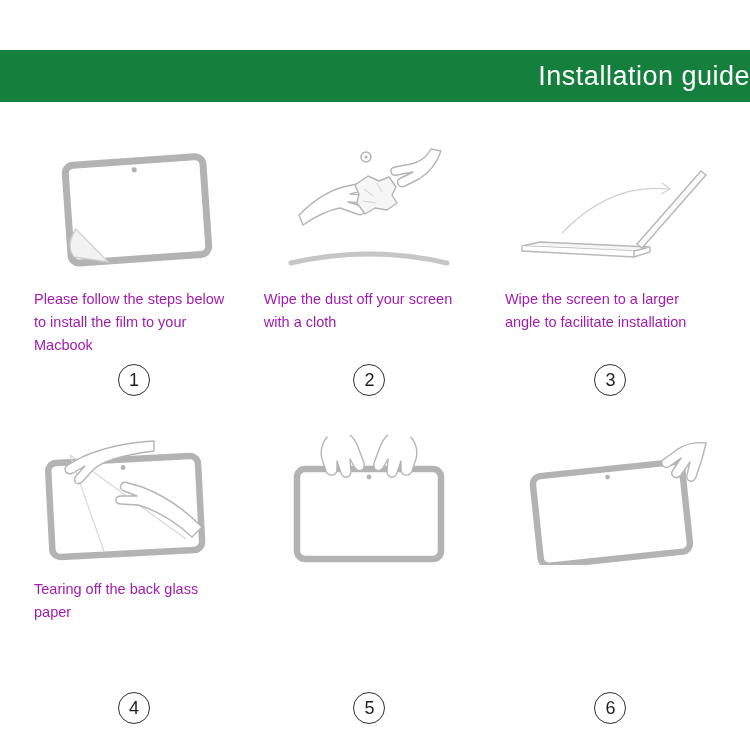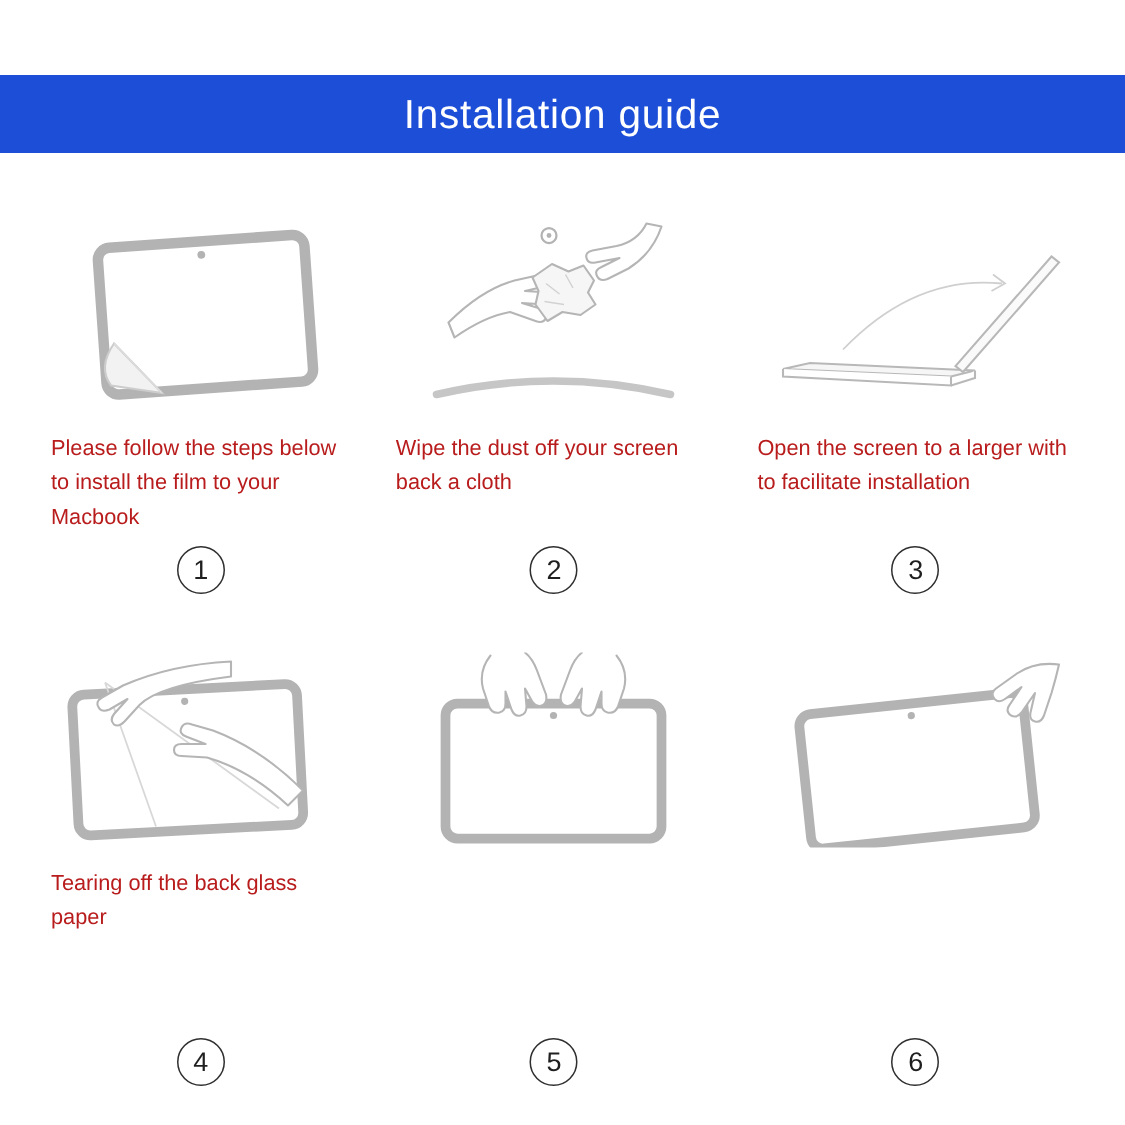--- a/index.html
+++ b/index.html
@@ -1,36 +1,36 @@
 <!DOCTYPE html>
 <html><head>
 <meta charset="utf-8">
 <style>
   html,body{margin:0;padding:0;background:#fff;}
   .page{
     width:750px;height:750px;margin:0 auto;background:#ffffff;
     font-family:"Liberation Sans",sans-serif;position:relative;overflow:hidden;
   }
   .header{
-    margin-top:50px;height:52px;background:#1d4ed8;
-    display:flex;align-items:center;justify-content:center;
+    margin-top:50px;height:52px;background:#15803d;
+    display:flex;align-items:center;justify-content:flex-end;
     color:#ffffff;font-size:27px;font-weight:400;letter-spacing:0.5px;
   }
   .grid{
     margin-top:44px;padding:0 22px;
     display:grid;grid-template-columns:1fr 1.05fr 1.05fr;
     row-gap:40px;column-gap:6px;
   }
   .cell{display:flex;flex-direction:column;}
   .art{
     height:128px;display:flex;align-items:center;justify-content:center;
   }
   .caption{
     margin-top:14px;padding:0 10px 0 12px;
-    font-size:14.5px;line-height:1.6;color:#b91c1c;text-align:left;
+    font-size:14.5px;line-height:1.6;color:#a21caf;text-align:left;
   }
   .num{
     margin:16px auto 0;margin-top:auto;
     width:32px;height:32px;border:1.6px solid #2f2f2f;border-radius:50%;
     display:flex;align-items:center;justify-content:center;
     font-size:18px;color:#1f1f1f;box-sizing:border-box;
   }
   .cell{min-height:250px;}
   .row2{min-height:288px;align-items:center;}
   svg{display:block;}
@@ -68,38 +68,38 @@
         <svg width="200" height="130" viewBox="0 0 200 130">
           <circle cx="97" cy="12" r="5" fill="none" stroke="#b3b3b3" stroke-width="1.5"></circle>
           <circle cx="97" cy="12" r="1.6" fill="#b3b3b3"></circle>
           <path d="M22,118 Q100,100 178,118" fill="none" stroke="#c6c6c6" stroke-width="5" stroke-linecap="round"></path>
           <path d="M30,70 Q52,48 74,42 L92,38 q5,-1 6,3 1,4 -4,5 l-13,3 16,1 q5,0 4,5 -1,4 -6,3 l-16,-1 13,4 q5,2 3,6 -2,4 -7,2 l-17,-6 Q54,66 34,80 Z" fill="#ffffff" stroke="#b5b5b5" stroke-width="1.4" stroke-linejoin="round"></path>
           <path d="M172,6 Q166,24 150,34 L136,41 q-5,2 -7,-2 -2,-4 3,-6 l12,-6 -16,3 q-5,1 -6,-3 -1,-4 4,-5 l16,-3 Q156,16 162,4 Z" fill="#ffffff" stroke="#b5b5b5" stroke-width="1.4" stroke-linejoin="round"></path>
           <path d="M86,40 l13,-9 11,5 10,-4 7,10 -4,8 5,8 -10,7 -12,-2 -10,6 -8,-11 2,-9 z" fill="#f6f6f6" stroke="#b5b5b5" stroke-width="1.4" stroke-linejoin="round"></path>
           <path d="M95,44 l9,7 M108,38 l5,9 M94,56 l13,2" stroke="#d2d2d2" stroke-width="1" fill="none"></path>
         </svg>
       </div>
-      <div class="caption">Wipe the dust off your screen back a cloth</div>
+      <div class="caption">Wipe the dust off your screen with a cloth</div>
       <div class="num">
         <span>2</span>
       </div>
     </div>
 
     <div class="cell">
       <div class="art">
         <svg width="200" height="130" viewBox="0 0 200 130">
           <path d="M12,101 L124,106 L140,102 L30,97 Z" fill="#f6f6f6" stroke="#b8b8b8" stroke-width="1.4"></path>
           <path d="M12,101 L12,106 L124,112 L124,106" fill="#ffffff" stroke="#b8b8b8" stroke-width="1.4"></path>
           <path d="M124,112 L140,107 L140,102" fill="#ffffff" stroke="#b8b8b8" stroke-width="1.4"></path>
           <path d="M132,103 L196,30 L191,26 L127,99 Z" fill="#fafafa" stroke="#b8b8b8" stroke-width="1.4"></path>
           <path d="M52,88 Q100,38 158,44" fill="none" stroke="#cfcfcf" stroke-width="1.2"></path>
           <path d="M152,38 L160,44 L151,49" fill="none" stroke="#cfcfcf" stroke-width="1.2"></path>
         </svg>
       </div>
-      <div class="caption">Open the screen to a larger with to facilitate installation</div>
+      <div class="caption">Wipe the screen to a larger angle to facilitate installation</div>
       <div class="num">
         <span>3</span>
       </div>
     </div>
 
     <div class="cell row2">
       <div class="art">
         <svg width="200" height="130" viewBox="0 0 200 130">
           <g transform="rotate(-3 100 68)">
             <rect x="16" y="24" width="150" height="94" rx="8" fill="#ffffff" stroke="#b3b3b3" stroke-width="6.5"></rect>

